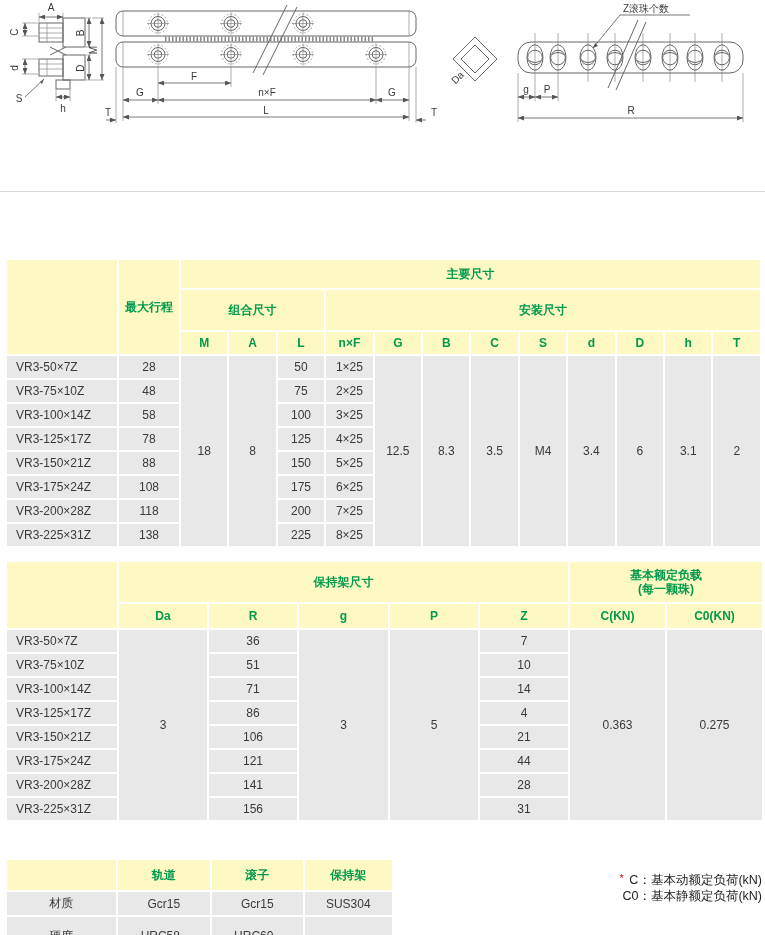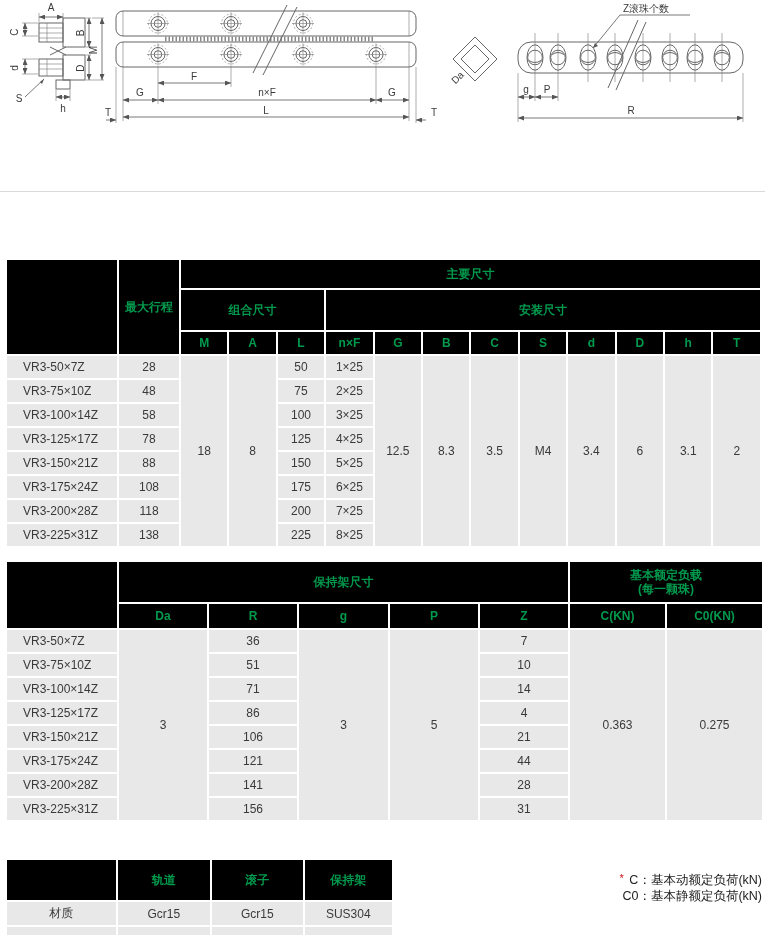--- a/index.html
+++ b/index.html
@@ -6,23 +6,23 @@
   #page{position:relative;width:765px;height:935px;background:#fff;overflow:hidden;
         font-family:"Liberation Sans","DejaVu Sans",sans-serif;color:#333;}
   svg{position:absolute;overflow:visible;}
   svg text{font-family:"Liberation Sans","DejaVu Sans",sans-serif;fill:#3a3a3a;font-size:10px;}
   .sep{position:absolute;left:0;top:191px;width:765px;height:1px;background:#d9d9d9;}
   .titlebar{position:absolute;left:0;top:208px;width:765px;height:36px;background:#0d5c33;
             color:#fff;font-size:17px;font-weight:bold;line-height:36px;padding-left:14px;
             box-sizing:border-box;letter-spacing:2px;}
   table.spec{position:absolute;left:5px;border-spacing:2px;table-layout:fixed;border-collapse:separate;}
   td{overflow:hidden;white-space:nowrap;}
-  td.h{background:#000000;color:#009a4d;font-weight:bold;font-size:12px;text-align:center;vertical-align:middle;}
+  td.h{background:#fef9c3;color:#009a4d;font-weight:bold;font-size:12px;text-align:center;vertical-align:middle;}
   td.c{background:#e8e8e8;color:#3a3a3a;font-size:12px;text-align:center;vertical-align:middle;}
-  td.model{text-align:left;padding-left:16px;}
+  td.model{text-align:left;padding-left:9px;}
   .two-line{line-height:14px;}
   .notes{position:absolute;right:3px;top:822px;text-align:right;font-size:12.5px;line-height:16px;color:#222;margin-top:48px;}
   .notes .star{color:#cc1111;font-size:11px;vertical-align:2px;margin-right:2px;}
   .ln{stroke:#666;stroke-width:1;fill:none;}
   .thin{stroke:#777;stroke-width:0.6;fill:none;}
   .dim{stroke:#555;stroke-width:0.8;fill:none;}
 </style>
 </head>
 <body>
 
@@ -421,21 +421,21 @@
   </div>
 
   <table class="spec" style="top:858px;width:389px">
     <colgroup>
         <col style="width:108px">
         <col style="width:92px">
         <col style="width:90px">
         <col style="width:87px">
       </colgroup>
     <tbody>
-    <tr style="height:40px">
+    <tr style="height:30px">
       <td class="h"></td>
       <td class="h">轨道</td>
       <td class="h">滚子</td>
       <td class="h">保持架</td>
     </tr>
     <tr style="height:23px">
       <td class="c">材质</td>
       <td class="c">Gcr15</td>
       <td class="c">Gcr15</td>
       <td class="c">SUS304</td>

